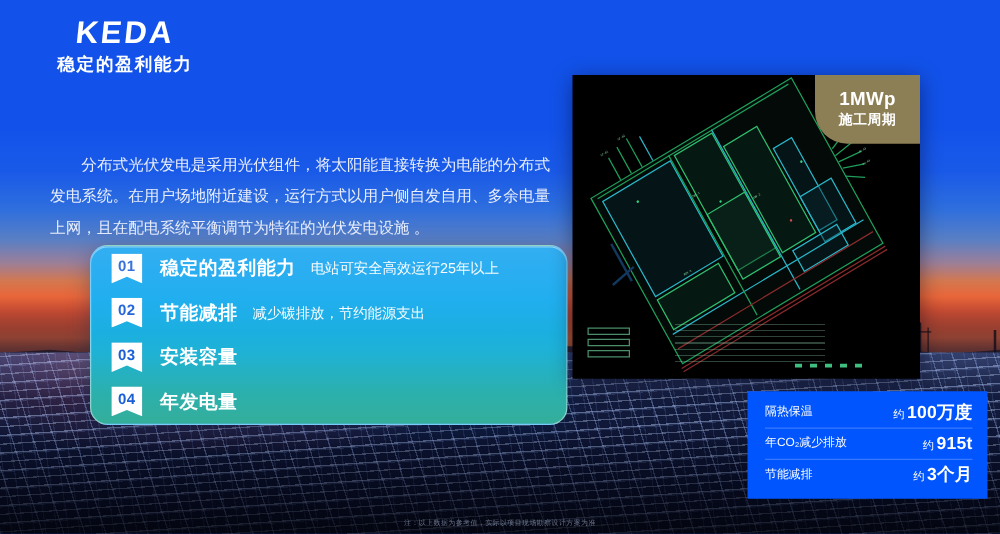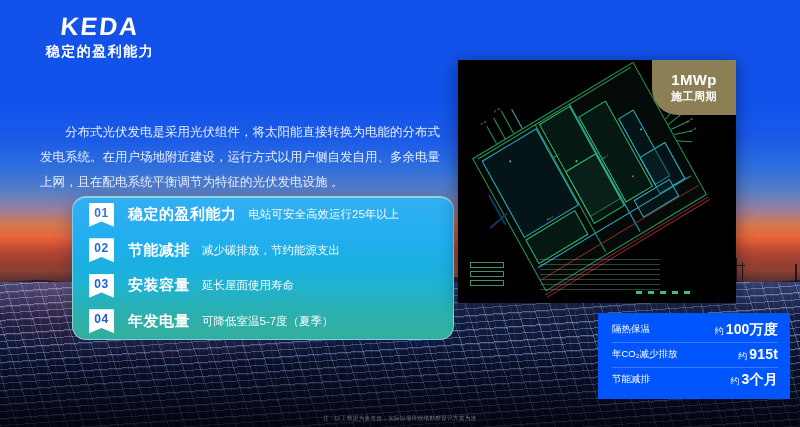--- a/index.html
+++ b/index.html
@@ -295,29 +295,27 @@
       </div>
       <div class="fmain">节能减排</div>
       <div class="fdesc">减少碳排放，节约能源支出</div>
     </div>
 
     <div class="frow">
       <div class="num">
         <span>03</span>
       </div>
       <div class="fmain">安装容量</div>
-      <div class="fdesc">延长屋面使用寿命</div>
     </div>
 
     <div class="frow">
       <div class="num">
         <span>04</span>
       </div>
       <div class="fmain">年发电量</div>
-      <div class="fdesc">可降低室温5-7度（夏季）</div>
     </div>
 
   </div>
 
   <div class="cad">
 
     <div class="cad-plan">
 
       <div class="plan-body">
         <div class="blk cyan hatch" style="left:6px;top:6px;width:62px;height:86px;"></div>

